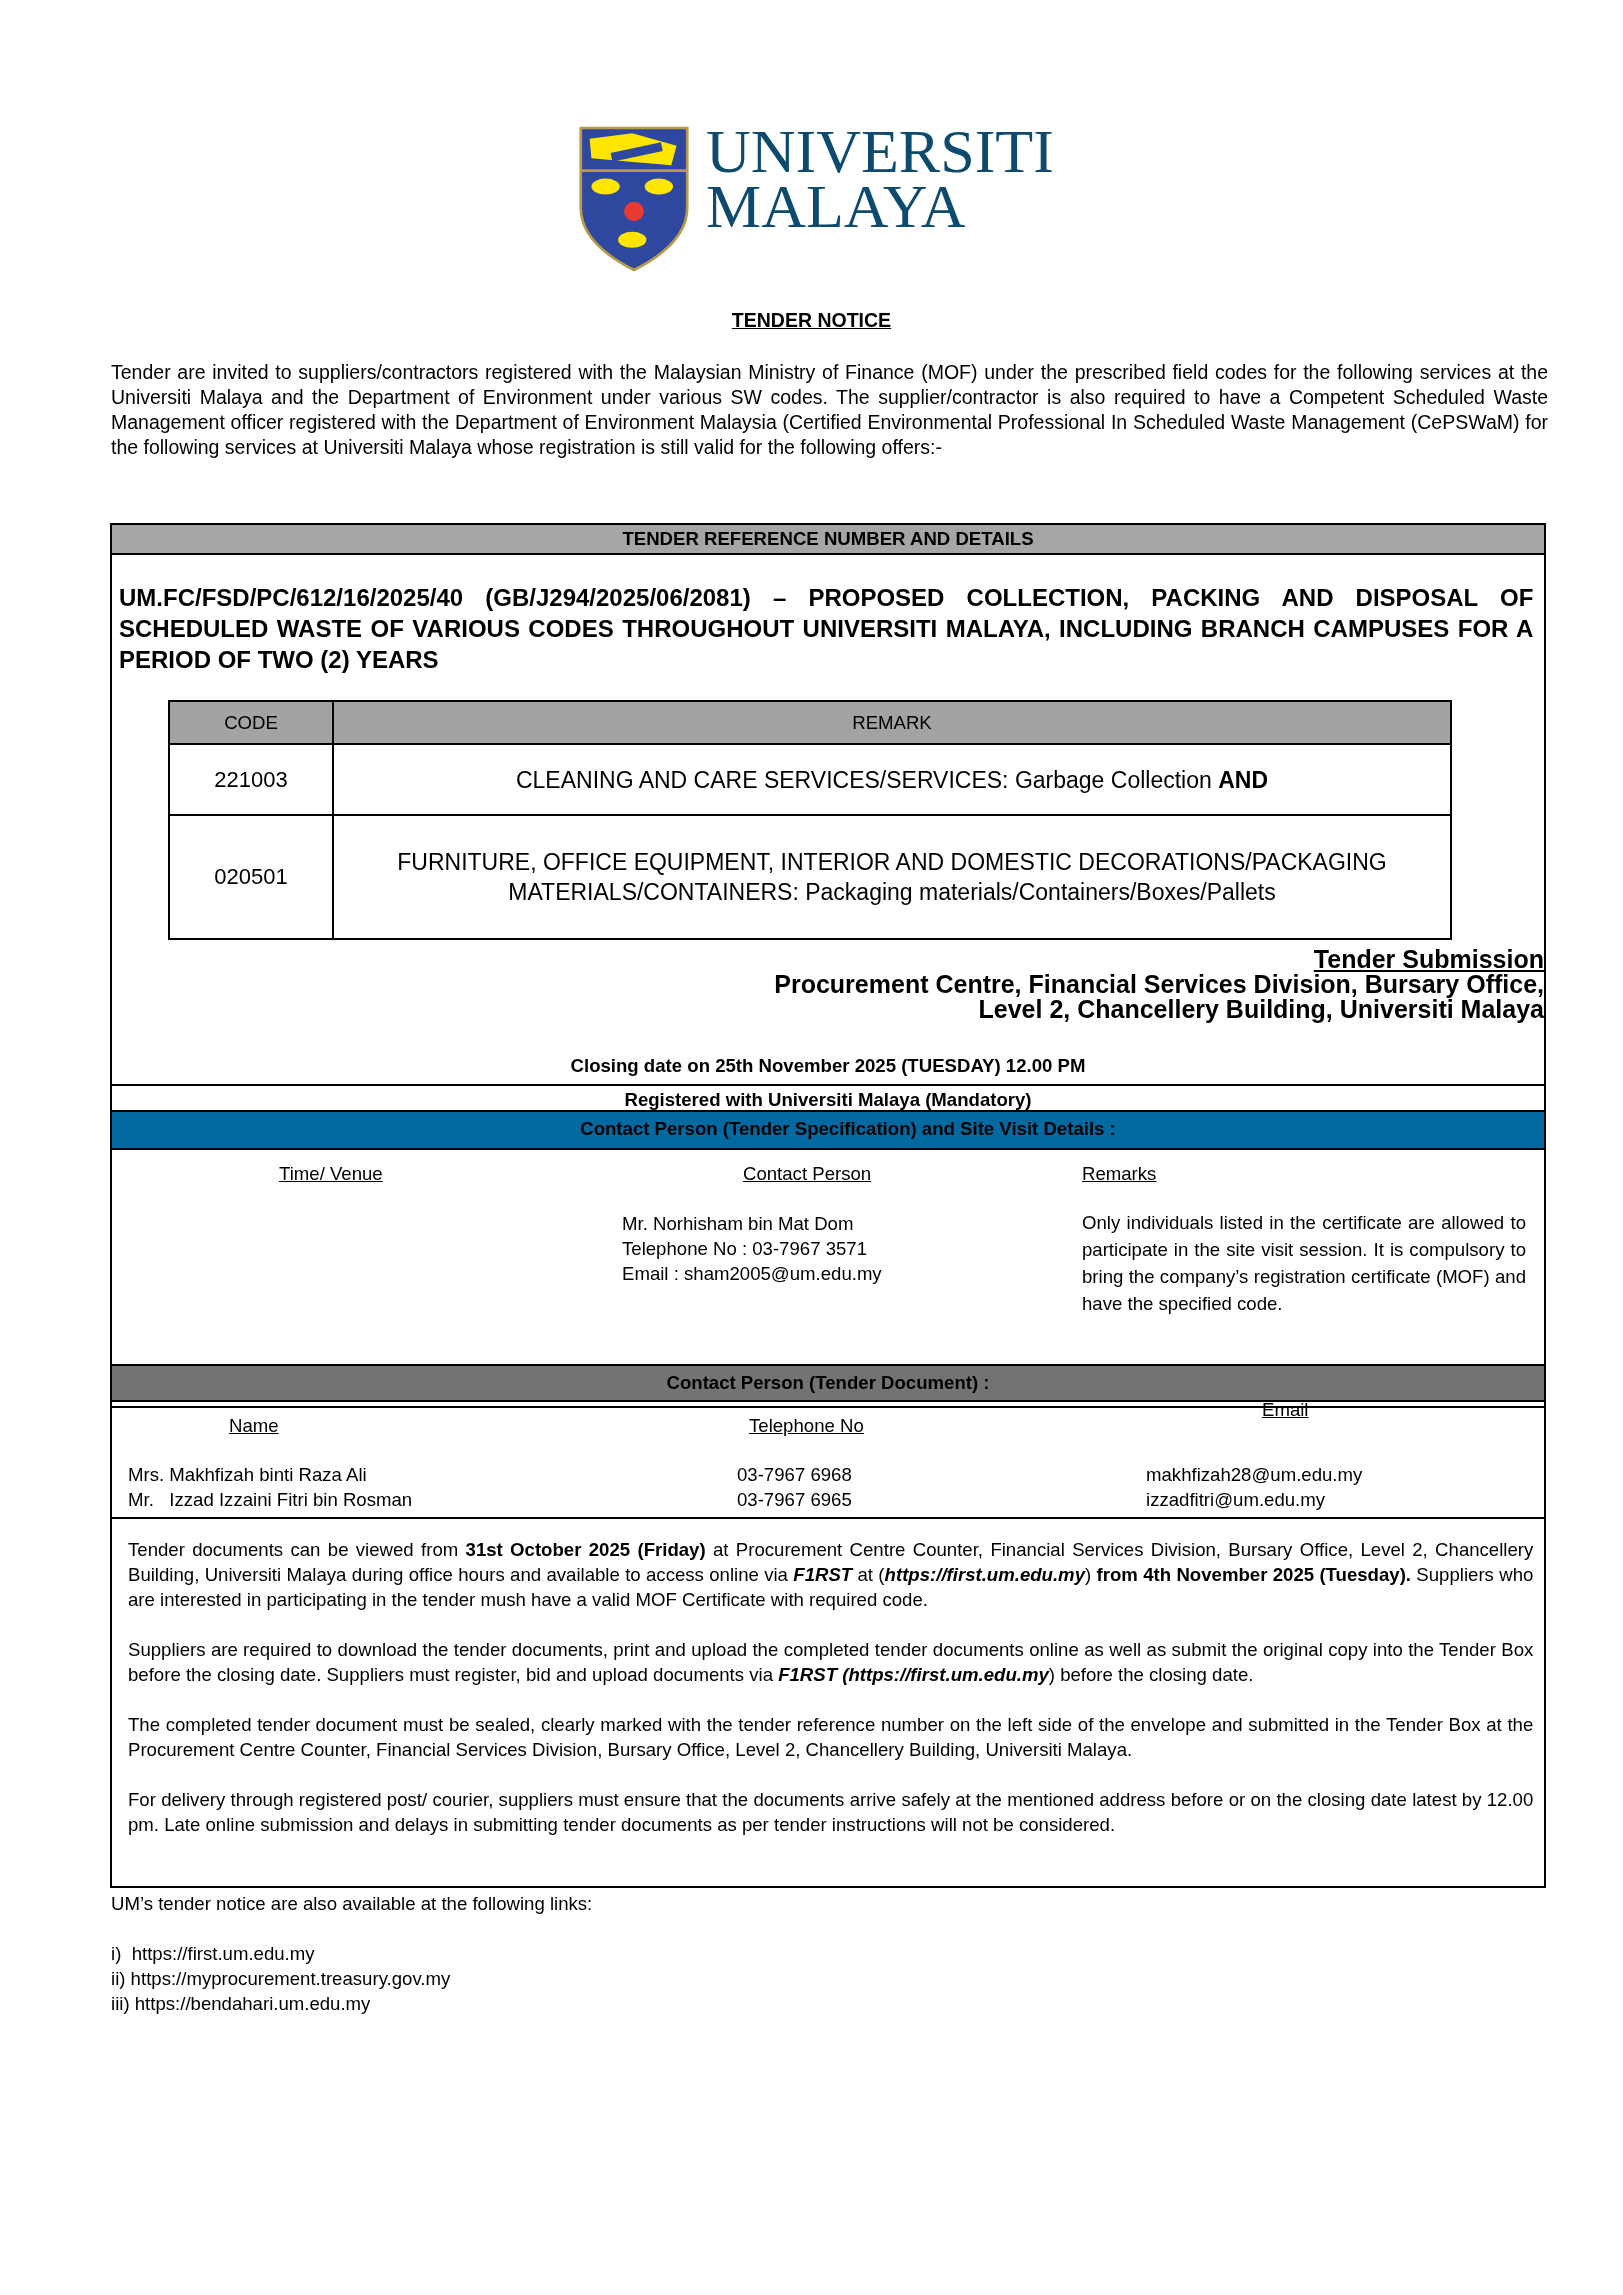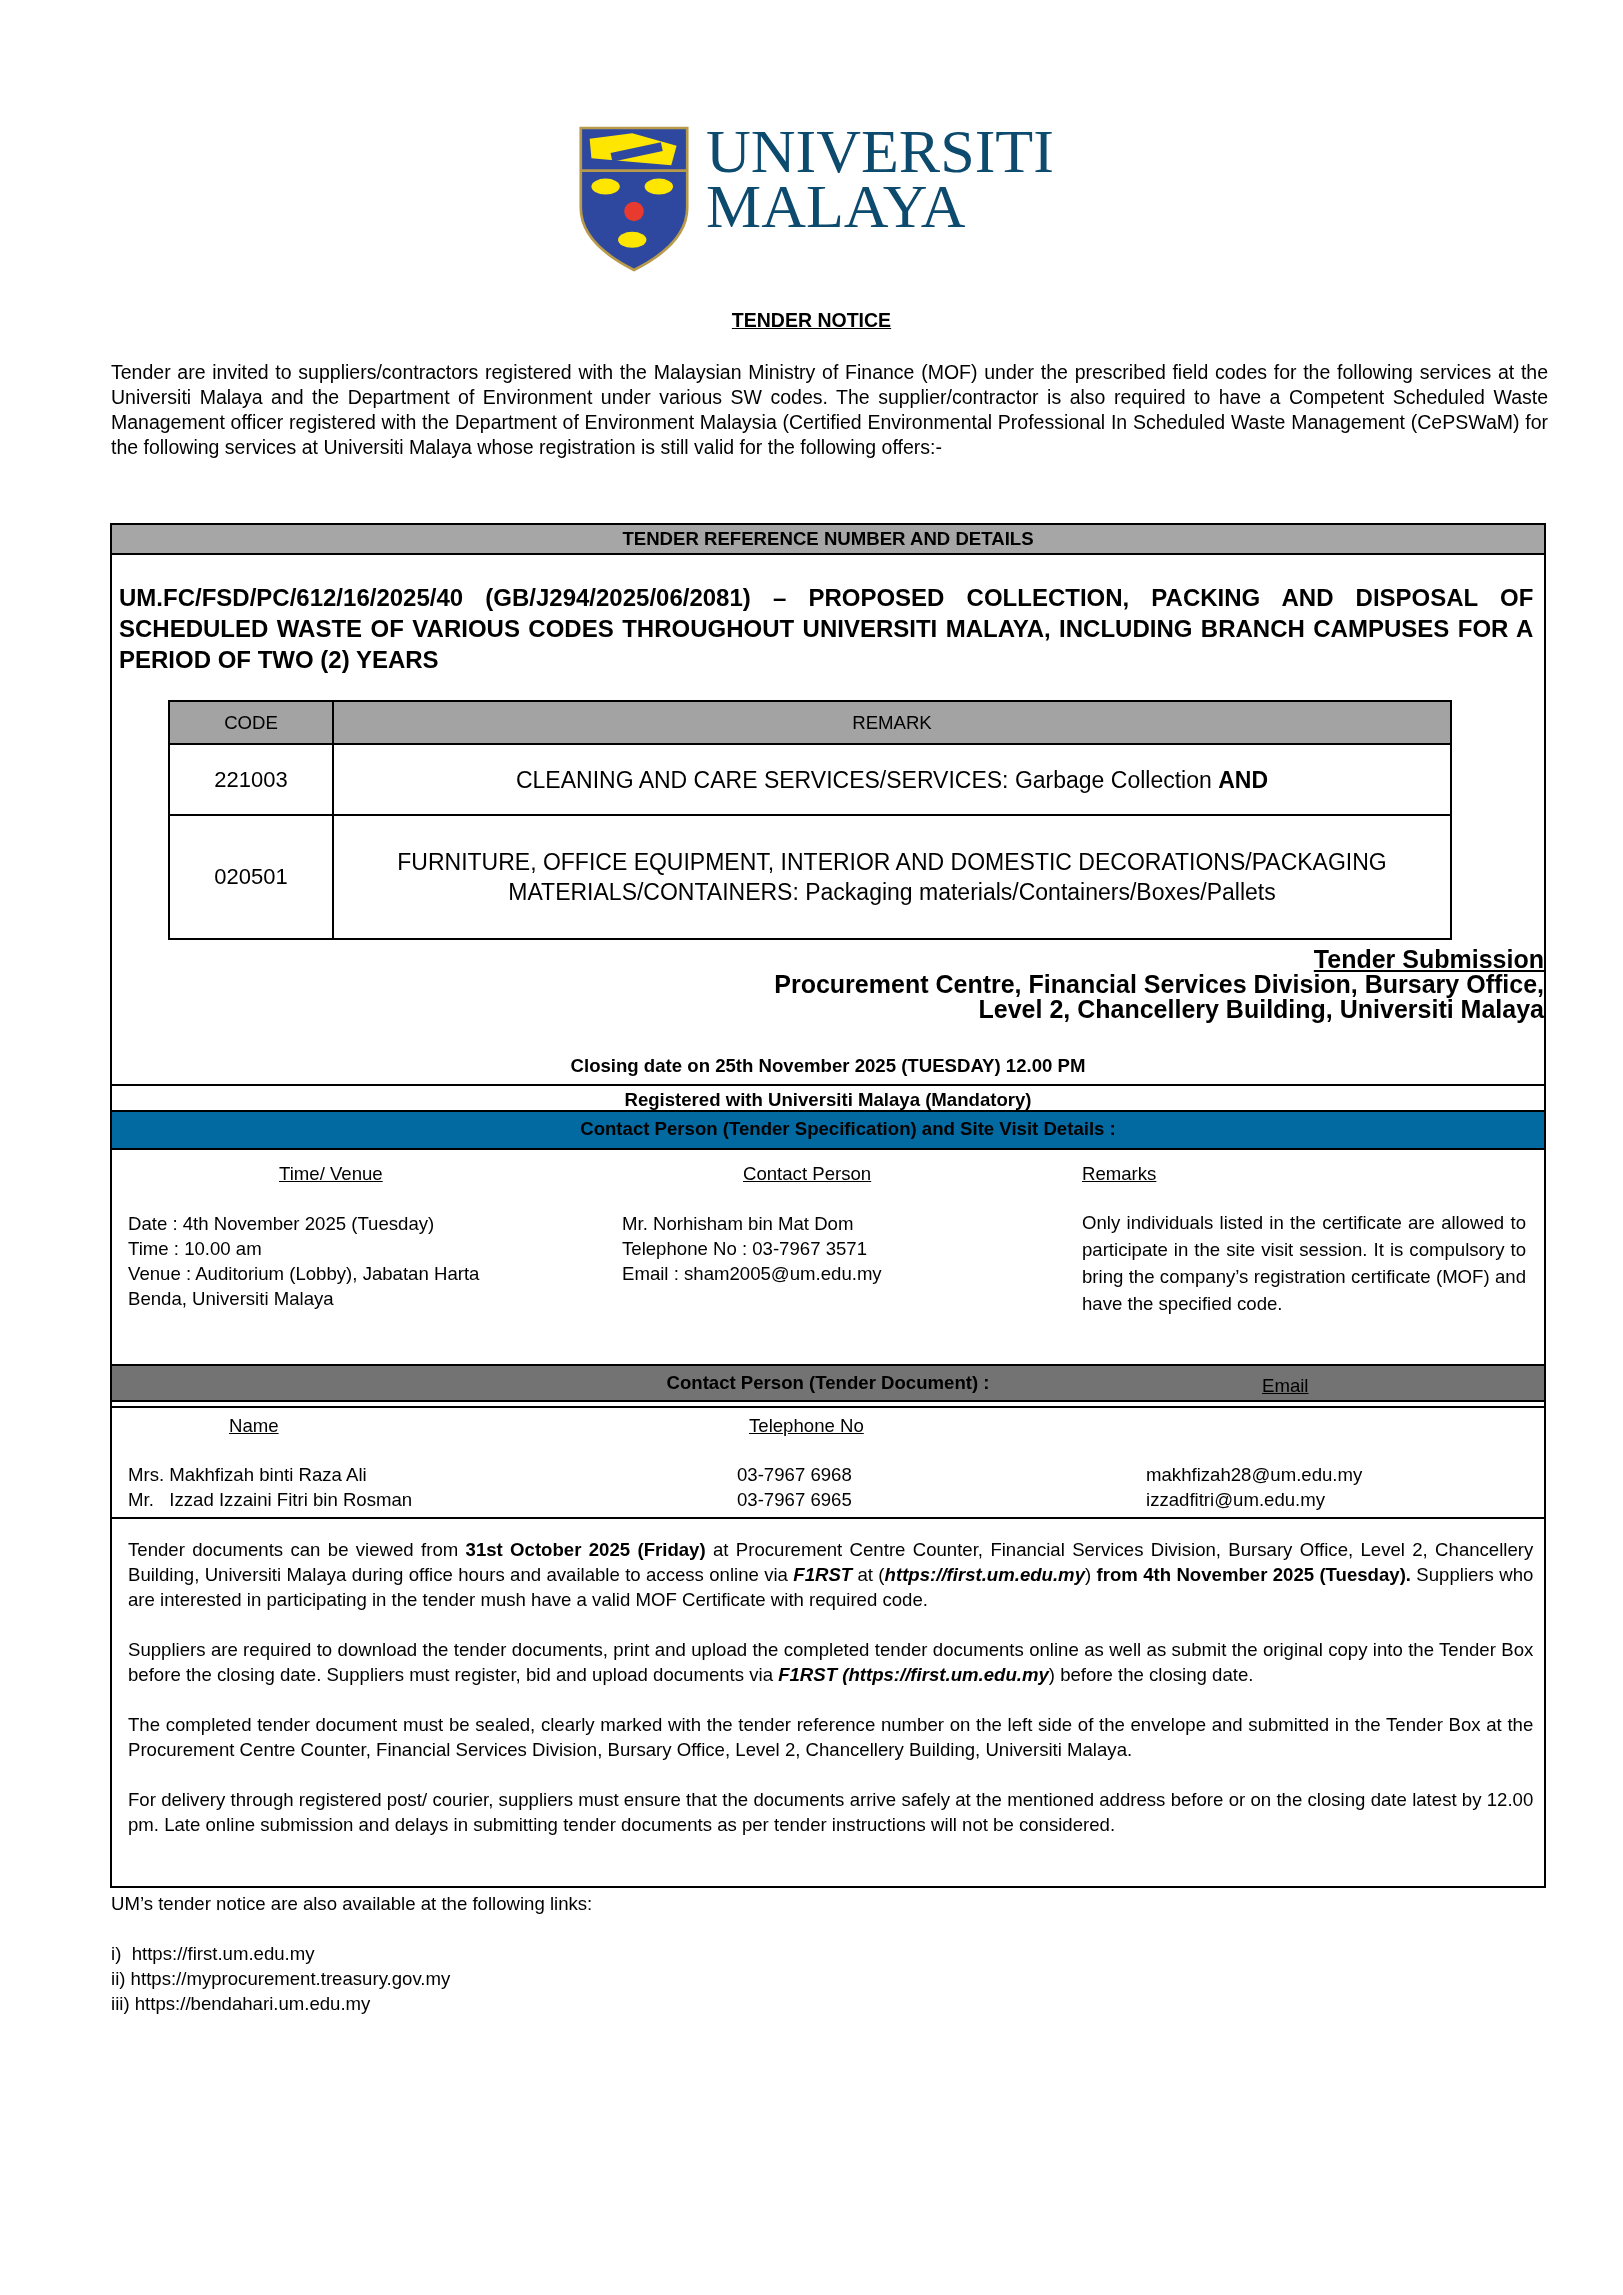--- a/index.html
+++ b/index.html
@@ -51,21 +51,21 @@
   #c2h { left: 631px; top: 636px; }
   #c3h { left: 970px; top: 636px; }
   #c1 { left: 16px; top: 686px; width: 444px; }
   #c2 { left: 510px; top: 686px; width: 373px; }
   #c3 { left: 970px; top: 684px; width: 444px; text-align: justify; line-height: 27px; }
 
   #doc-header { top: 839px; height: 34px; line-height: 34px; background: #737373; border-top: 2.7px solid #000; border-bottom: 2.7px solid #000; }
   #doc-gap { top: 881px; }
   #d1h { left: 117px; top: 888px; }
   #d2h { left: 637px; top: 888px; }
-  #d3h { left: 1150px; top: 848px; }
+  #d3h { left: 1150px; top: 872px; }
   #d1 { left: 16px; top: 937px; }
   #d2 { left: 625px; top: 937px; }
   #d3 { left: 1034px; top: 937px; }
   #doc-bottom { top: 992px; }
 
   #info { position: absolute; left: 16px; right: 10.7px; top: 1012px; font-size: 18.6px; line-height: 25px; text-align: justify; }
   #info p { margin: 0 0 25px 0; }
 
   #links { left: 111px; top: 1891px; font-size: 18.6px; line-height: 25px; }
   #links .sp { height: 25px; }
@@ -121,26 +121,20 @@
   </div>
   <div id="closing">Closing date on 25th November 2025 (TUESDAY) 12.00 PM</div>
 
   <div id="registered" class="bar" style="border-top:2.7px solid #000;">Registered with Universiti Malaya (Mandatory)</div>
   <div id="site-header" class="bar">Contact Person (Tender Specification) and Site Visit Details :</div>
 
   <div id="c1h" class="col hd">Time/ Venue</div>
   <div id="c2h" class="col hd">Contact Person</div>
   <div id="c3h" class="col hd">Remarks</div>
 
-  <div id="c1" class="col">
-    <div>Date : 4th November 2025 (Tuesday)</div>
-    <div>Time : 10.00 am</div>
-    <div>Venue : Auditorium (Lobby), Jabatan Harta</div>
-    <div>Benda, Universiti Malaya</div>
-  </div>
   <div id="c2" class="col">
     <div>Mr. Norhisham bin Mat Dom</div>
     <div>Telephone No : 03-7967 3571</div>
     <div>Email : sham2005@um.edu.my</div>
   </div>
   <div id="c3" class="col">Only individuals listed in the certificate are allowed to participate in the site visit session. It is compulsory to bring the company’s registration certificate (MOF) and have the specified code.</div>
 
   <div id="doc-header" class="bar">Contact Person (Tender Document) :</div>
   <div id="doc-gap" class="hline"></div>
 

